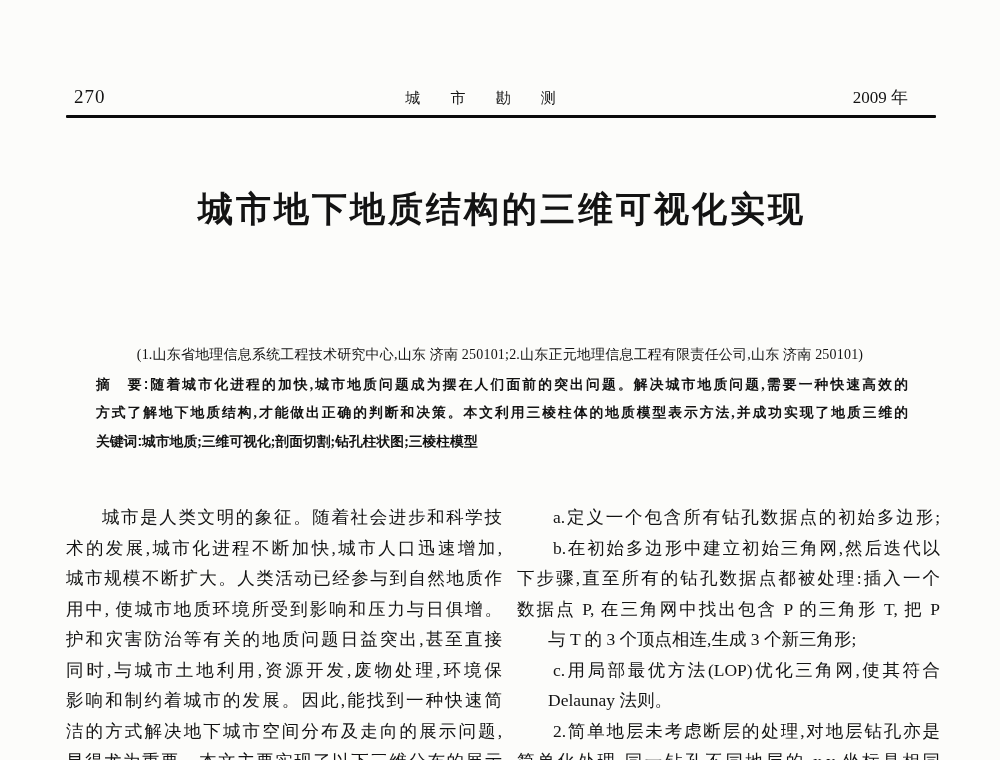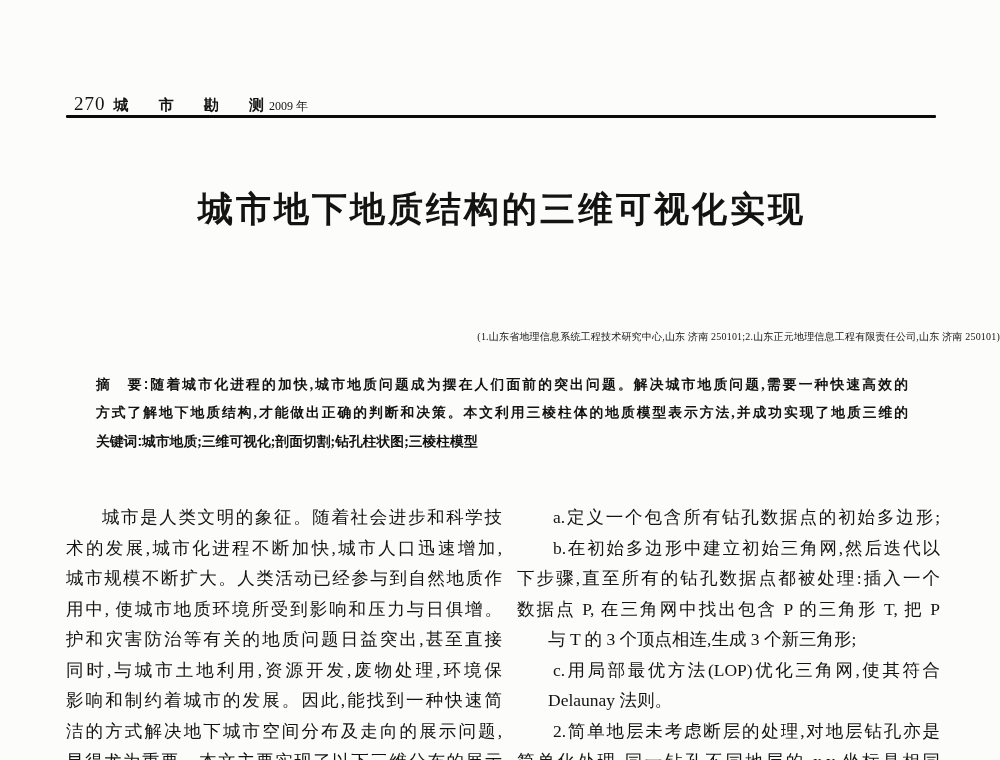--- a/index.html
+++ b/index.html
@@ -4,40 +4,40 @@
 <style>
   html,body { margin:0; padding:0; background:#e8e8e6; }
   .page {
     position:relative; width:1000px; height:760px; margin:0 auto;
     background:#fcfcfa; overflow:hidden;
     color:#131313;
     font-family:"Liberation Serif","DejaVu Serif",serif;
   }
   
   .header {
-    position:absolute; top:86px; left:74px; right:76px;
-    display:flex; justify-content:flex-start; align-items:baseline;
+    position:absolute; top:86px; left:74px; right:92px;
+    display:flex; justify-content:space-between; align-items:baseline;
   }
   .pgnum  { font-size:19px; letter-spacing:1px; }
-  .jname  { font-size:15px; font-weight:700; letter-spacing:13px;
+  .jname  { font-size:15px; font-weight:400; letter-spacing:13px;
             font-family:"Liberation Sans","DejaVu Sans",sans-serif; transform:translateX(8px); }
-  .year   { font-size:12px;margin-top:12px; }
+  .year   { font-size:17px; }
   .rule   { position:absolute; top:115px; left:66px; width:870px; height:3px;
             background:#0b0b0b; border-radius:1px; }
   
   .title {
     position:absolute; top:184px; left:0; width:100%; margin:2px;
     text-align:center; font-size:35px; font-weight:900; letter-spacing:3px;
     font-family:"Liberation Serif","DejaVu Serif",serif;
   }
   .authors { position:absolute; top:295px; left:0; width:100%;
              text-align:center; font-size:17px; }
   .authors sup { font-size:10px; }
-  .affiliation { position:absolute; top:330px; left:0; width:100%;
-                 text-align:right; font-size:10px; letter-spacing:0.2px; }
+  .affiliation { position:absolute; top:346px; left:0; width:100%;
+                 text-align:center; font-size:14px; letter-spacing:0.2px; }
   
   .abstract { position:absolute; top:371px; left:96px; width:812px;
               font-size:13.8px; font-weight:600; }
   .abs-line { line-height:28.4px; text-align:left; }
   .abs-line.just { text-align:justify; text-align-last:justify; }
   .heavy { font-weight:900; font-family:"Liberation Sans","DejaVu Sans",sans-serif; }
   
   .col { position:absolute; top:502px; font-size:17.5px; }
   .col-left  { left:66px;  width:436px; }
   .col-right { left:517px; width:423px; }

